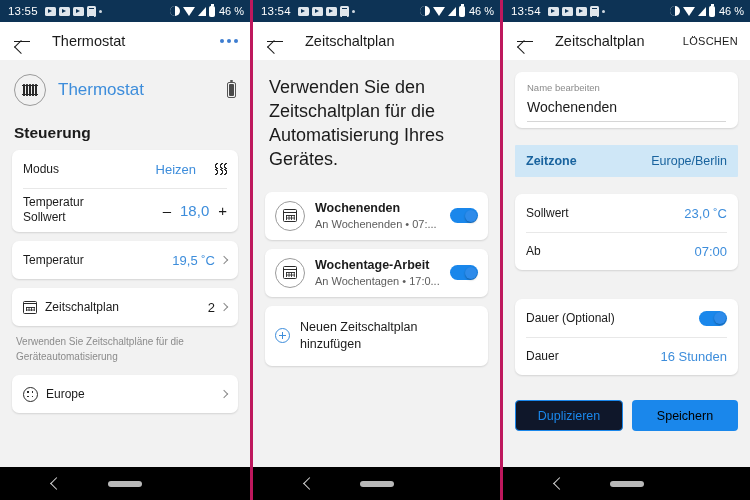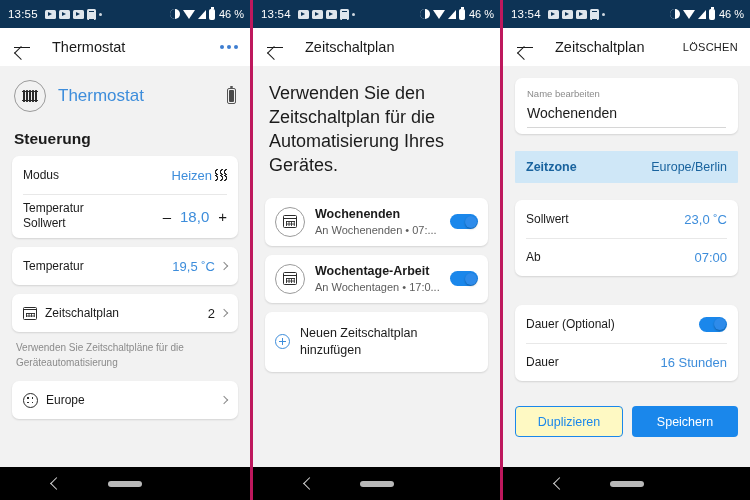--- a/index.html
+++ b/index.html
@@ -14,21 +14,21 @@
     width: 250px; height: 500px;
     position: relative;
     background: #f2f2f2;
     display: flex; flex-direction: column;
     overflow: hidden;
   }
   .panel + .panel { border-left: 3px solid #be185d; }
 
   
   .statusbar {
-    height: 28px; background: #0d3355; color: #ffffff;
+    height: 22px; background: #0d3355; color: #ffffff;
     display: flex; align-items: center;
     padding: 0 6px 0 8px; font-size: 11px; flex: none;
   }
   .sb-time { font-size: 11.5px; letter-spacing: .2px; }
   .sb-icons-left { display: flex; align-items: center; gap: 3px; margin-left: 7px; }
   .sb-icons-right { display: flex; align-items: center; gap: 3px; margin-left: auto; }
   .sb-sq {
     width: 11px; height: 9px; background: #dfe6ec; border-radius: 1.5px;
     position: relative;
   }
@@ -128,21 +128,21 @@
     overflow: hidden;
   }
   .row {
     display: flex; align-items: center; padding: 0 11px;
     min-height: 38px; position: relative;
   }
   .row + .row::before {
     content:""; position:absolute; left:11px; right:11px; top:0; height:1px; background:#e8e8e8;
   }
   .row-label { font-size: 12px; color: #1b1b1b; line-height: 1.25; }
-  .row-value { margin-left: auto; font-size: 13px; color: #3d8ddb; display: flex; align-items: center; gap: 0; }
+  .row-value { margin-left: auto; font-size: 13px; color: #3d8ddb; display: flex; align-items: center; gap: 16px; }
   .chev {
     width: 6px; height: 6px; border-right: 1.5px solid #8a8a8a; border-top: 1.5px solid #8a8a8a;
     transform: rotate(45deg); margin-left: 6px; flex: none;
   }
   .heat-icon { display:flex; gap:1.5px; margin-left:3px; }
   .heat-icon span{
     display:block; width:3px; height:12px; color:#1b1b1b; font-size:0;
     background:
       radial-gradient(circle at 3px 3px, transparent 2px, #1b1b1b 2px 2.9px, transparent 3px),
       radial-gradient(circle at 0px 9px, transparent 2px, #1b1b1b 2px 2.9px, transparent 3px);
@@ -224,22 +224,22 @@
     background: #cfe7f7; border-radius: 1px; display:flex; align-items:center;
     padding: 9px 11px; margin-bottom: 9px;
   }
   .tz-label { font-size: 12.5px; font-weight: bold; color: #19639e; }
   .tz-value { margin-left:auto; font-size: 12.5px; color: #19639e; }
   .actions { display:flex; gap: 9px; padding: 2px 0 0; }
   .btn {
     flex: 1; height: 31px; border-radius: 4px; font-size: 12.5px;
     display:flex; align-items:center; justify-content:center; cursor:pointer;
   }
-  .btn-outline { background:#fef9c3; border: 1px solid #1a87eb; color:#1a87eb; }
-  .btn-filled { background:#1a87eb; color:#ffffff; }
+  .btn-outline { background:#0f172a; border: 1px solid #1a87eb; color:#1a87eb; }
+  .btn-filled { background:#1a87eb; color:#000000; }
 
   
   .navbar {
     position:absolute; left:0; right:0; bottom:0; height: 33px; background:#000000;
     display:flex; align-items:center; justify-content:center; gap:0;
   }
   .nav-back {
     position:absolute; left: 52px; width:9px; height:9px;
     border-left: 1.6px solid #d8d8d8; border-bottom: 1.6px solid #d8d8d8;
     transform: rotate(45deg); cursor:pointer;

